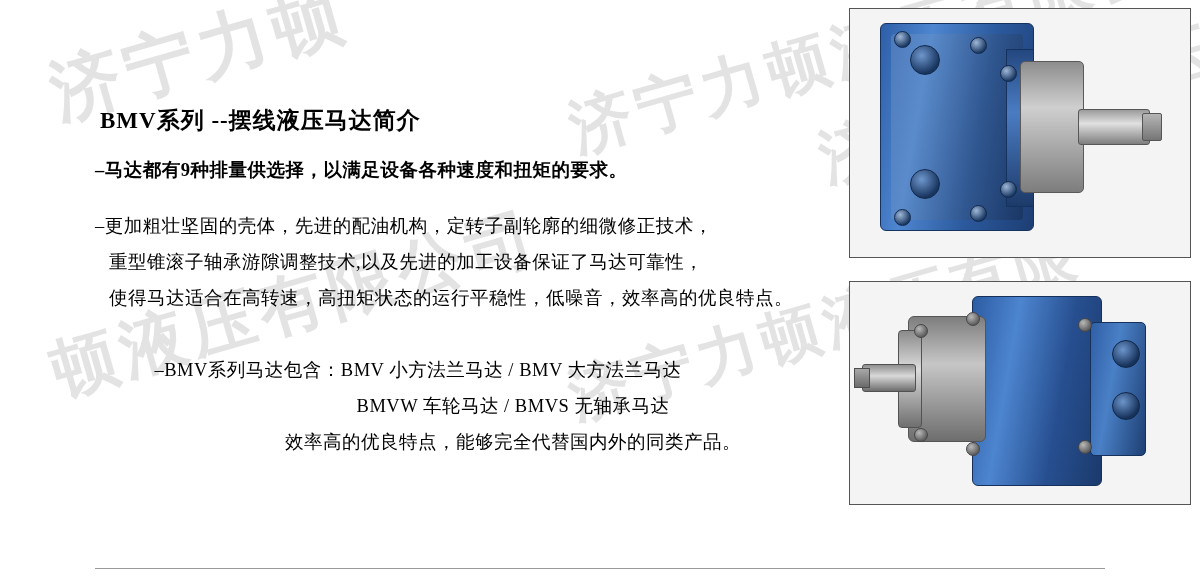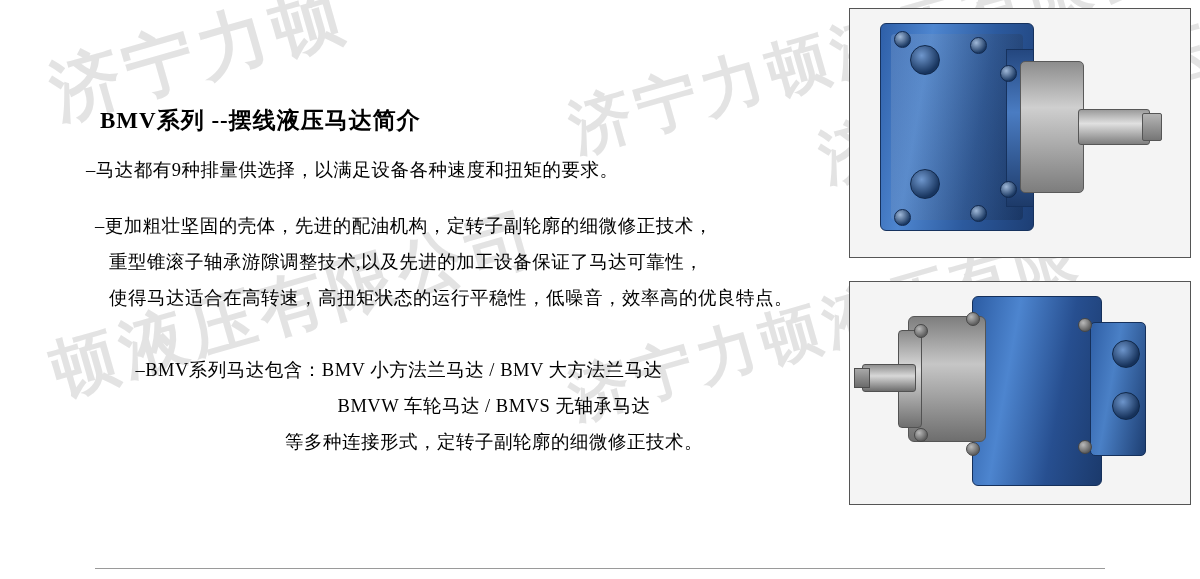--- a/index.html
+++ b/index.html
@@ -67,21 +67,21 @@
   .para {
     position: absolute;
     font-family: "Liberation Serif", serif;
     font-size: 18.5px;
     color: #000;
     line-height: 36px;
     letter-spacing: 0.5px;
   }
   .para .ln { display: block; }
 
-  #para-1 { left: 86px; top: 152px; }
+  #para-1 { left: 95px; top: 152px; font-weight: bold; }
   #para-2 { left: 95px; top: 208px; }
   .p2-l2 { padding-left: 14px; }
   .p2-l3 { padding-left: 14px; }
 
   #para-3 { left: 95px; top: 352px; text-align: center; }
   .p3-l2 { padding-left: 190px; }
   .p3-l3 { padding-left: 190px; }
 
   #para-4 {
     left: 108px;
@@ -243,21 +243,21 @@
 
     <div class="para" id="para-2">
       <span class="ln">–更加粗壮坚固的壳体，先进的配油机构，定转子副轮廓的细微修正技术，</span>
       <span class="ln p2-l2">重型锥滚子轴承游隙调整技术,以及先进的加工设备保证了马达可靠性，</span>
       <span class="ln p2-l3">使得马达适合在高转速，高扭矩状态的运行平稳性，低噪音，效率高的优良特点。</span>
     </div>
 
     <div class="para" id="para-3">
       <span class="ln">–BMV系列马达包含：BMV 小方法兰马达  /  BMV 大方法兰马达</span>
       <span class="ln p3-l2">BMVW 车轮马达       /      BMVS 无轴承马达</span>
-      <span class="ln p3-l3">等多种连接形式，定转子副轮廓的细微修正技术。</span>
+      <span class="ln p3-l3">效率高的优良特点，能够完全代替国内外的同类产品。</span>
     </div>
 
 
   </div>
 
   <div id="bottom-rule"></div>
 
   <div class="photo-frame" id="photo-top">
     <div class="photo-inner">
       <div class="mt-body"></div>

